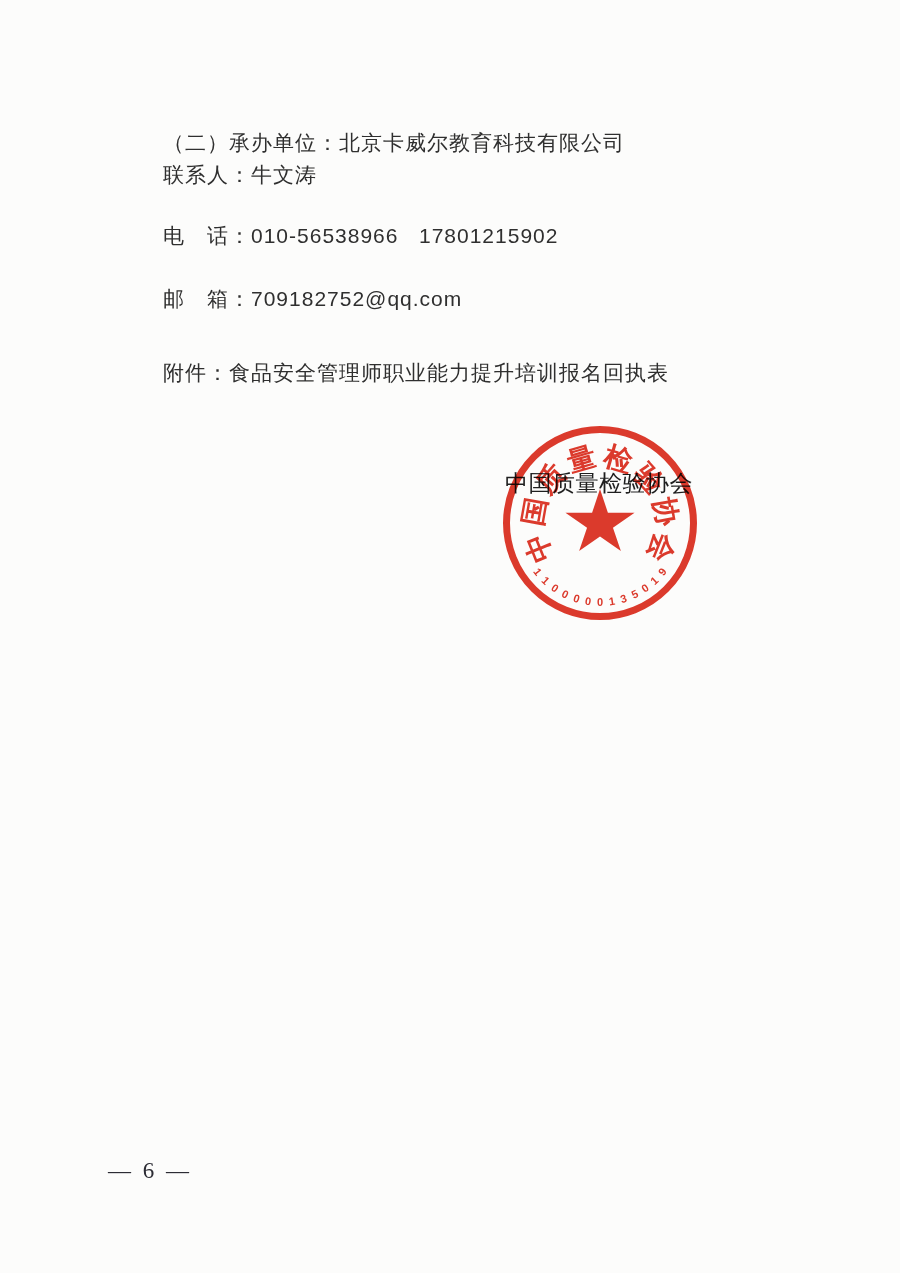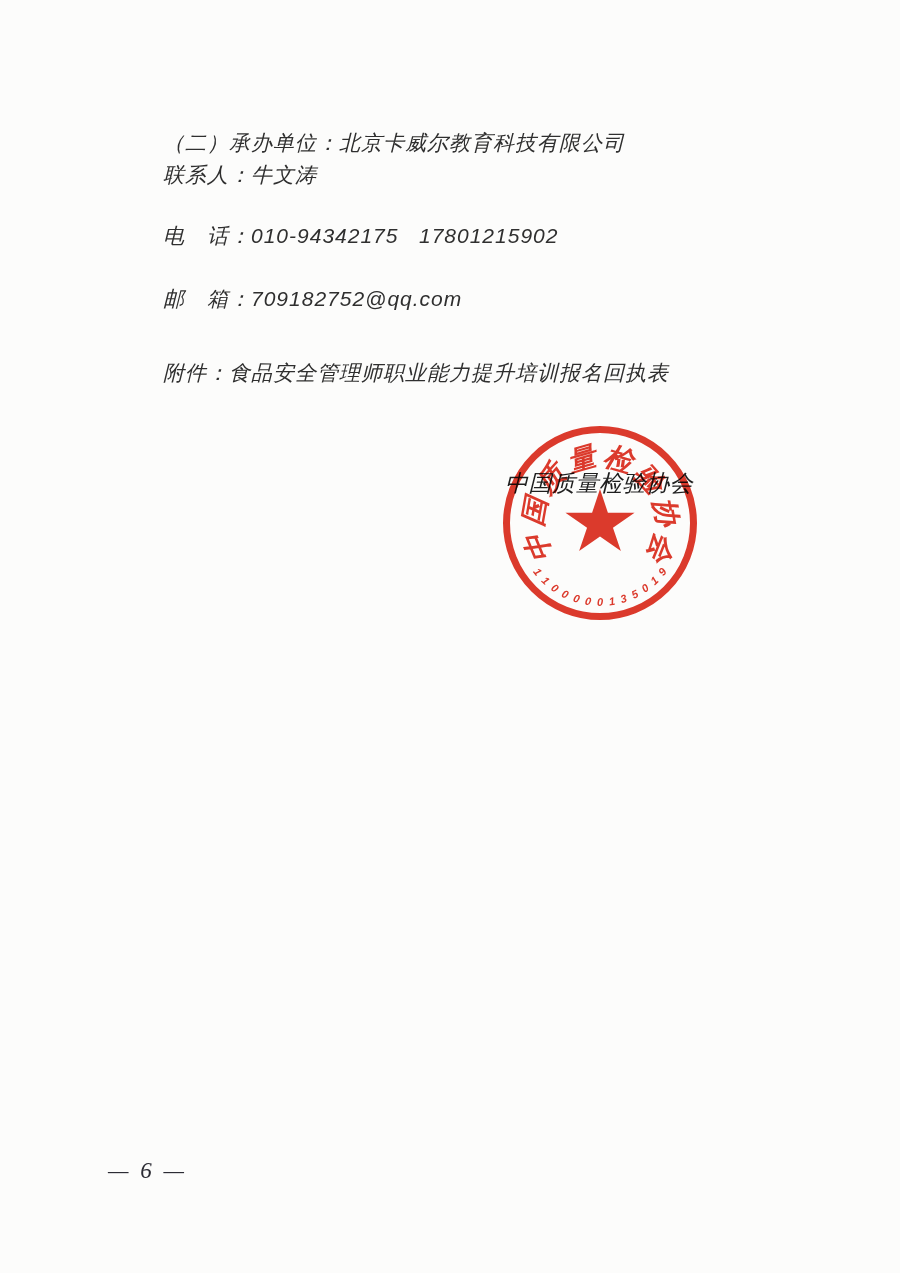--- a/index.html
+++ b/index.html
@@ -10,21 +10,20 @@
   * { margin: 0; padding: 0; box-sizing: border-box; }
   html, body { background: #e8e8e8; }
   .page {
     position: relative;
     width: 900px;
     height: 1273px;
     margin: 0 auto;
     background: var(--page-bg);
     overflow: hidden;
     font-family: "Liberation Sans", sans-serif;
-    font-style: italic;
   }
   .body-line {
     position: absolute;
     left: 163px;
     font-size: 21px;
     letter-spacing: 1px;
     color: var(--text-color);
     white-space: pre;
   }
   .line-organizer   { top: 129px; }
@@ -116,21 +115,21 @@
     white-space: pre;
   }
 </style>
 </head>
 <body>
 
 <div class="page">
 
   <div class="body-line line-organizer">（二）承办单位：北京卡威尔教育科技有限公司</div>
   <div class="body-line line-contact">联系人：牛文涛</div>
-  <div class="body-line line-phone">电　话：010-94342175   17801215902</div>
+  <div class="body-line line-phone">电　话：010-56538966   17801215902</div>
   <div class="body-line line-email">邮　箱：709182752@qq.com</div>
   <div class="body-line line-attachment">附件：食品安全管理师职业能力提升培训报名回执表</div>
 
   <div class="sig-org-name">中国质量检验协会</div>
 
   <div class="seal">
     <div class="star"></div>
 
     <span class="ring-char" style="--a:-112deg">中</span>
     <span class="ring-char" style="--a:-80deg">国</span>

